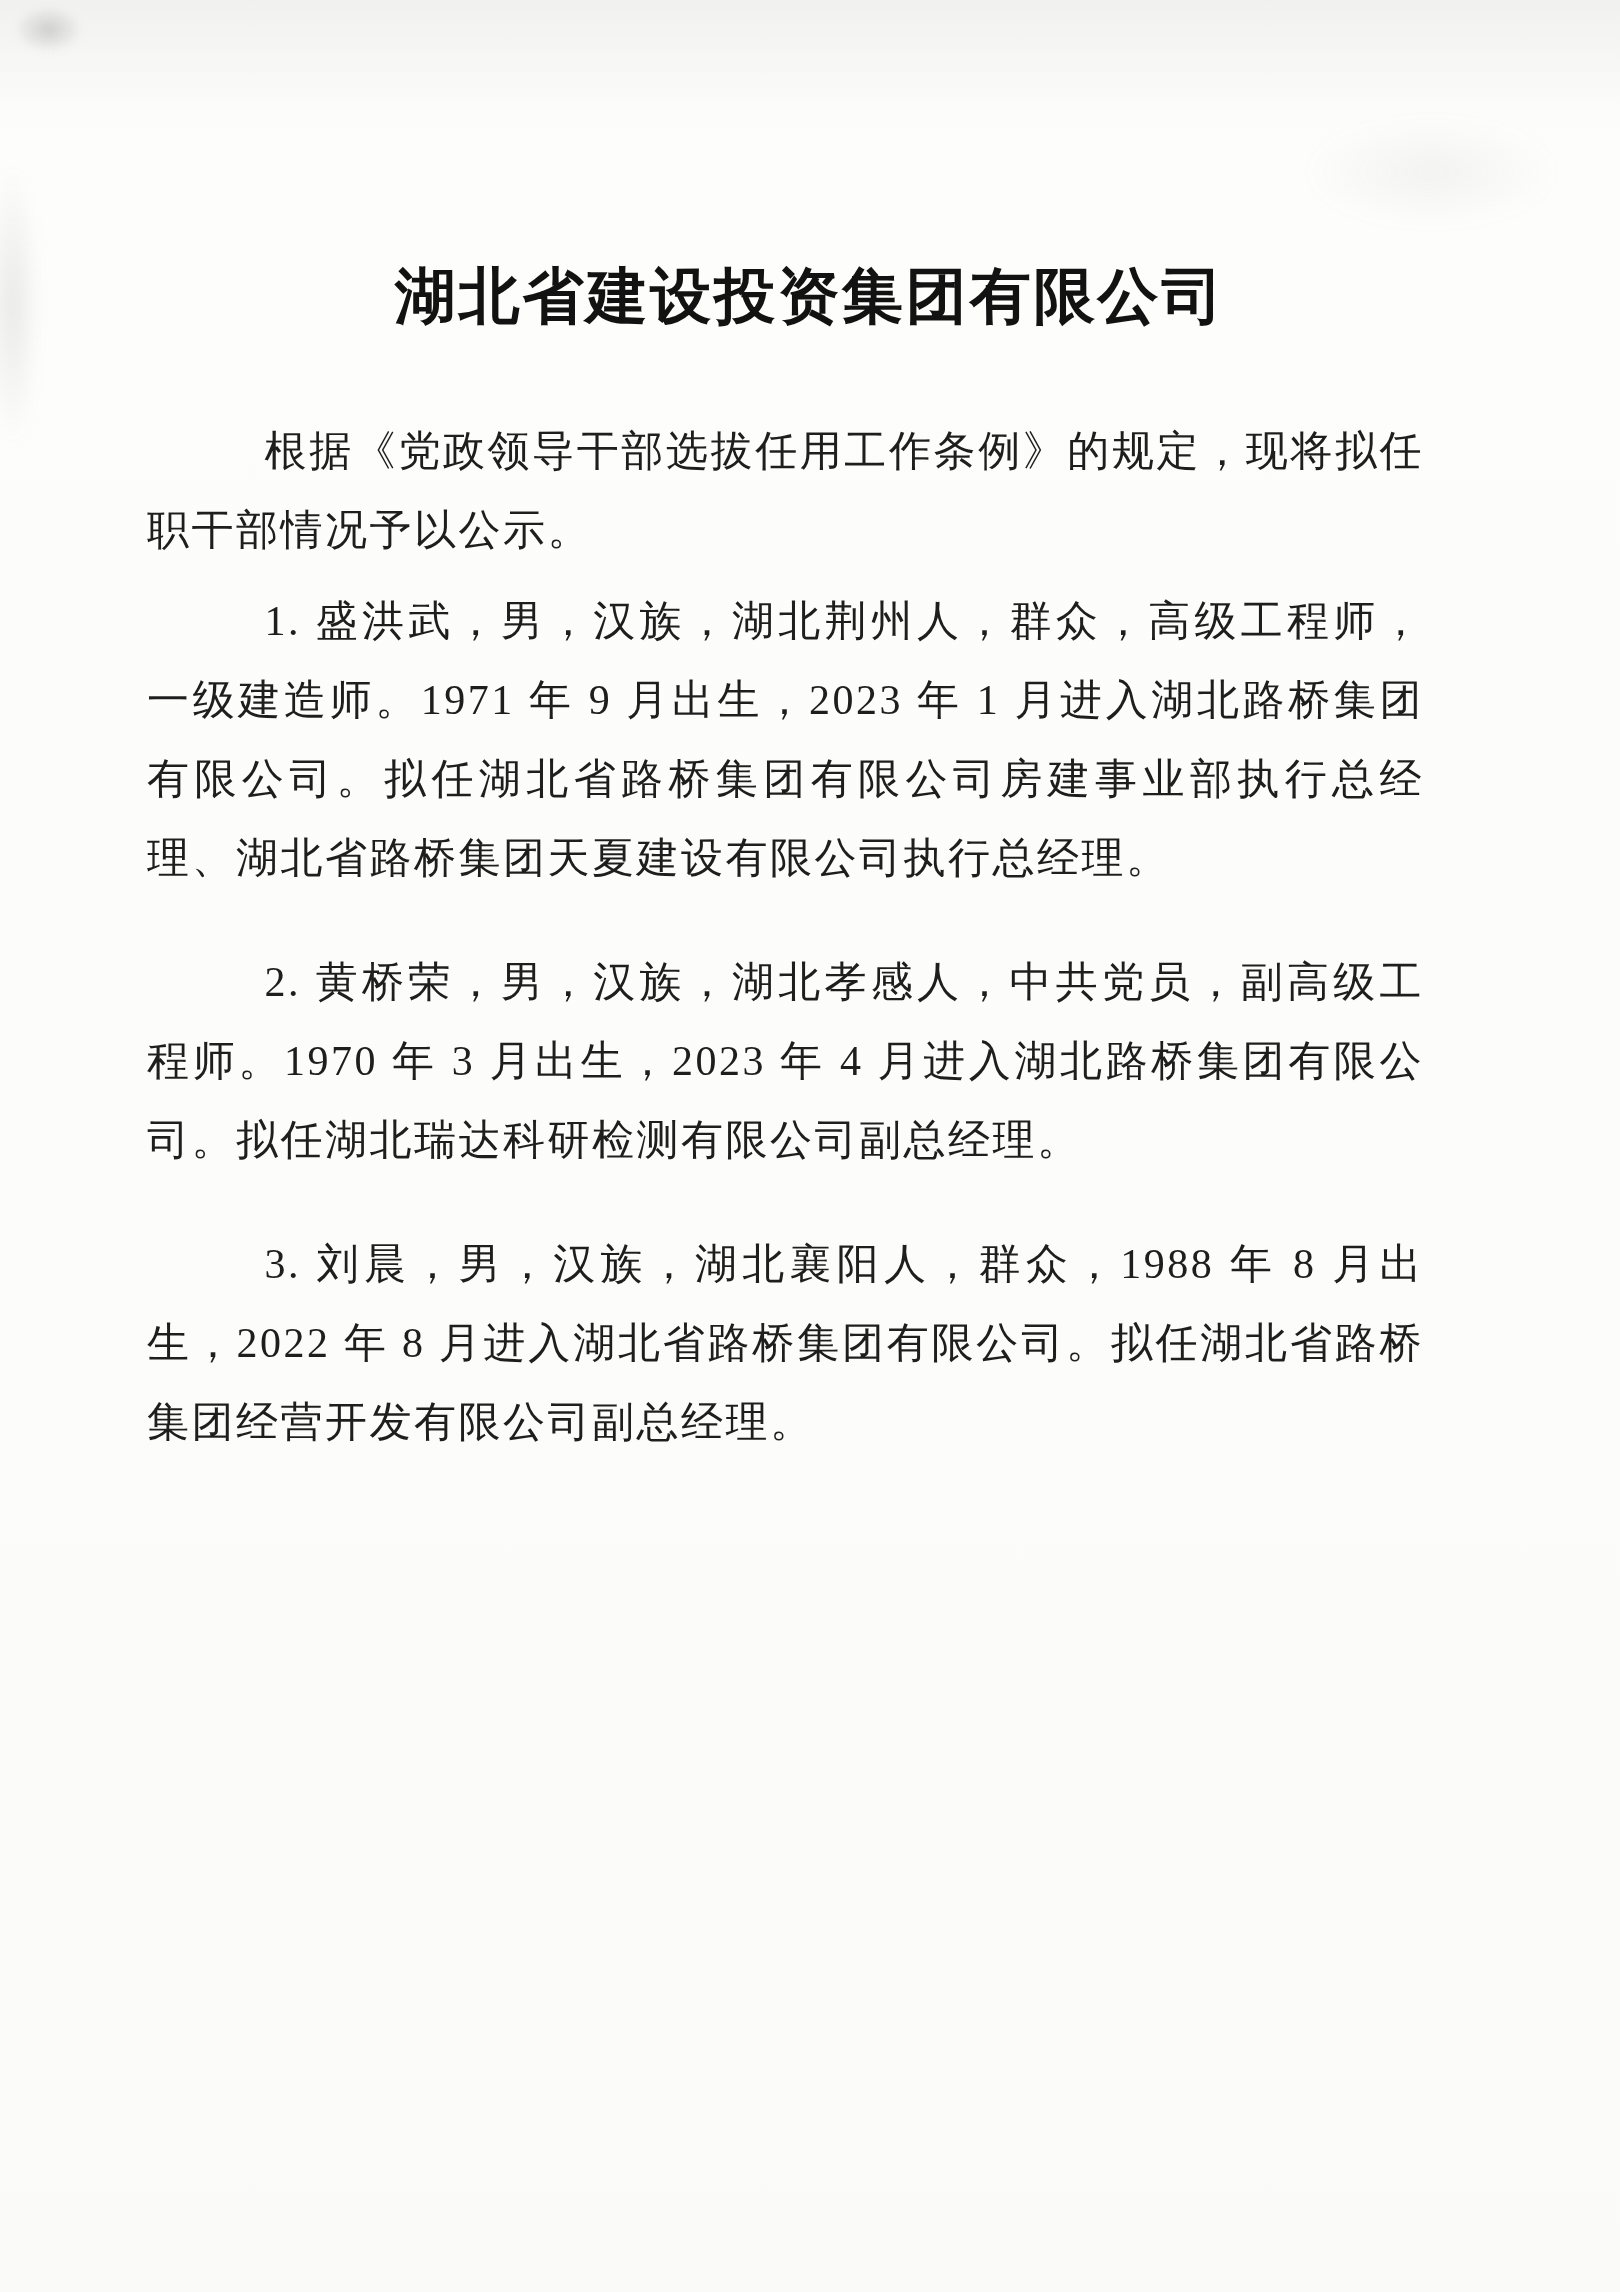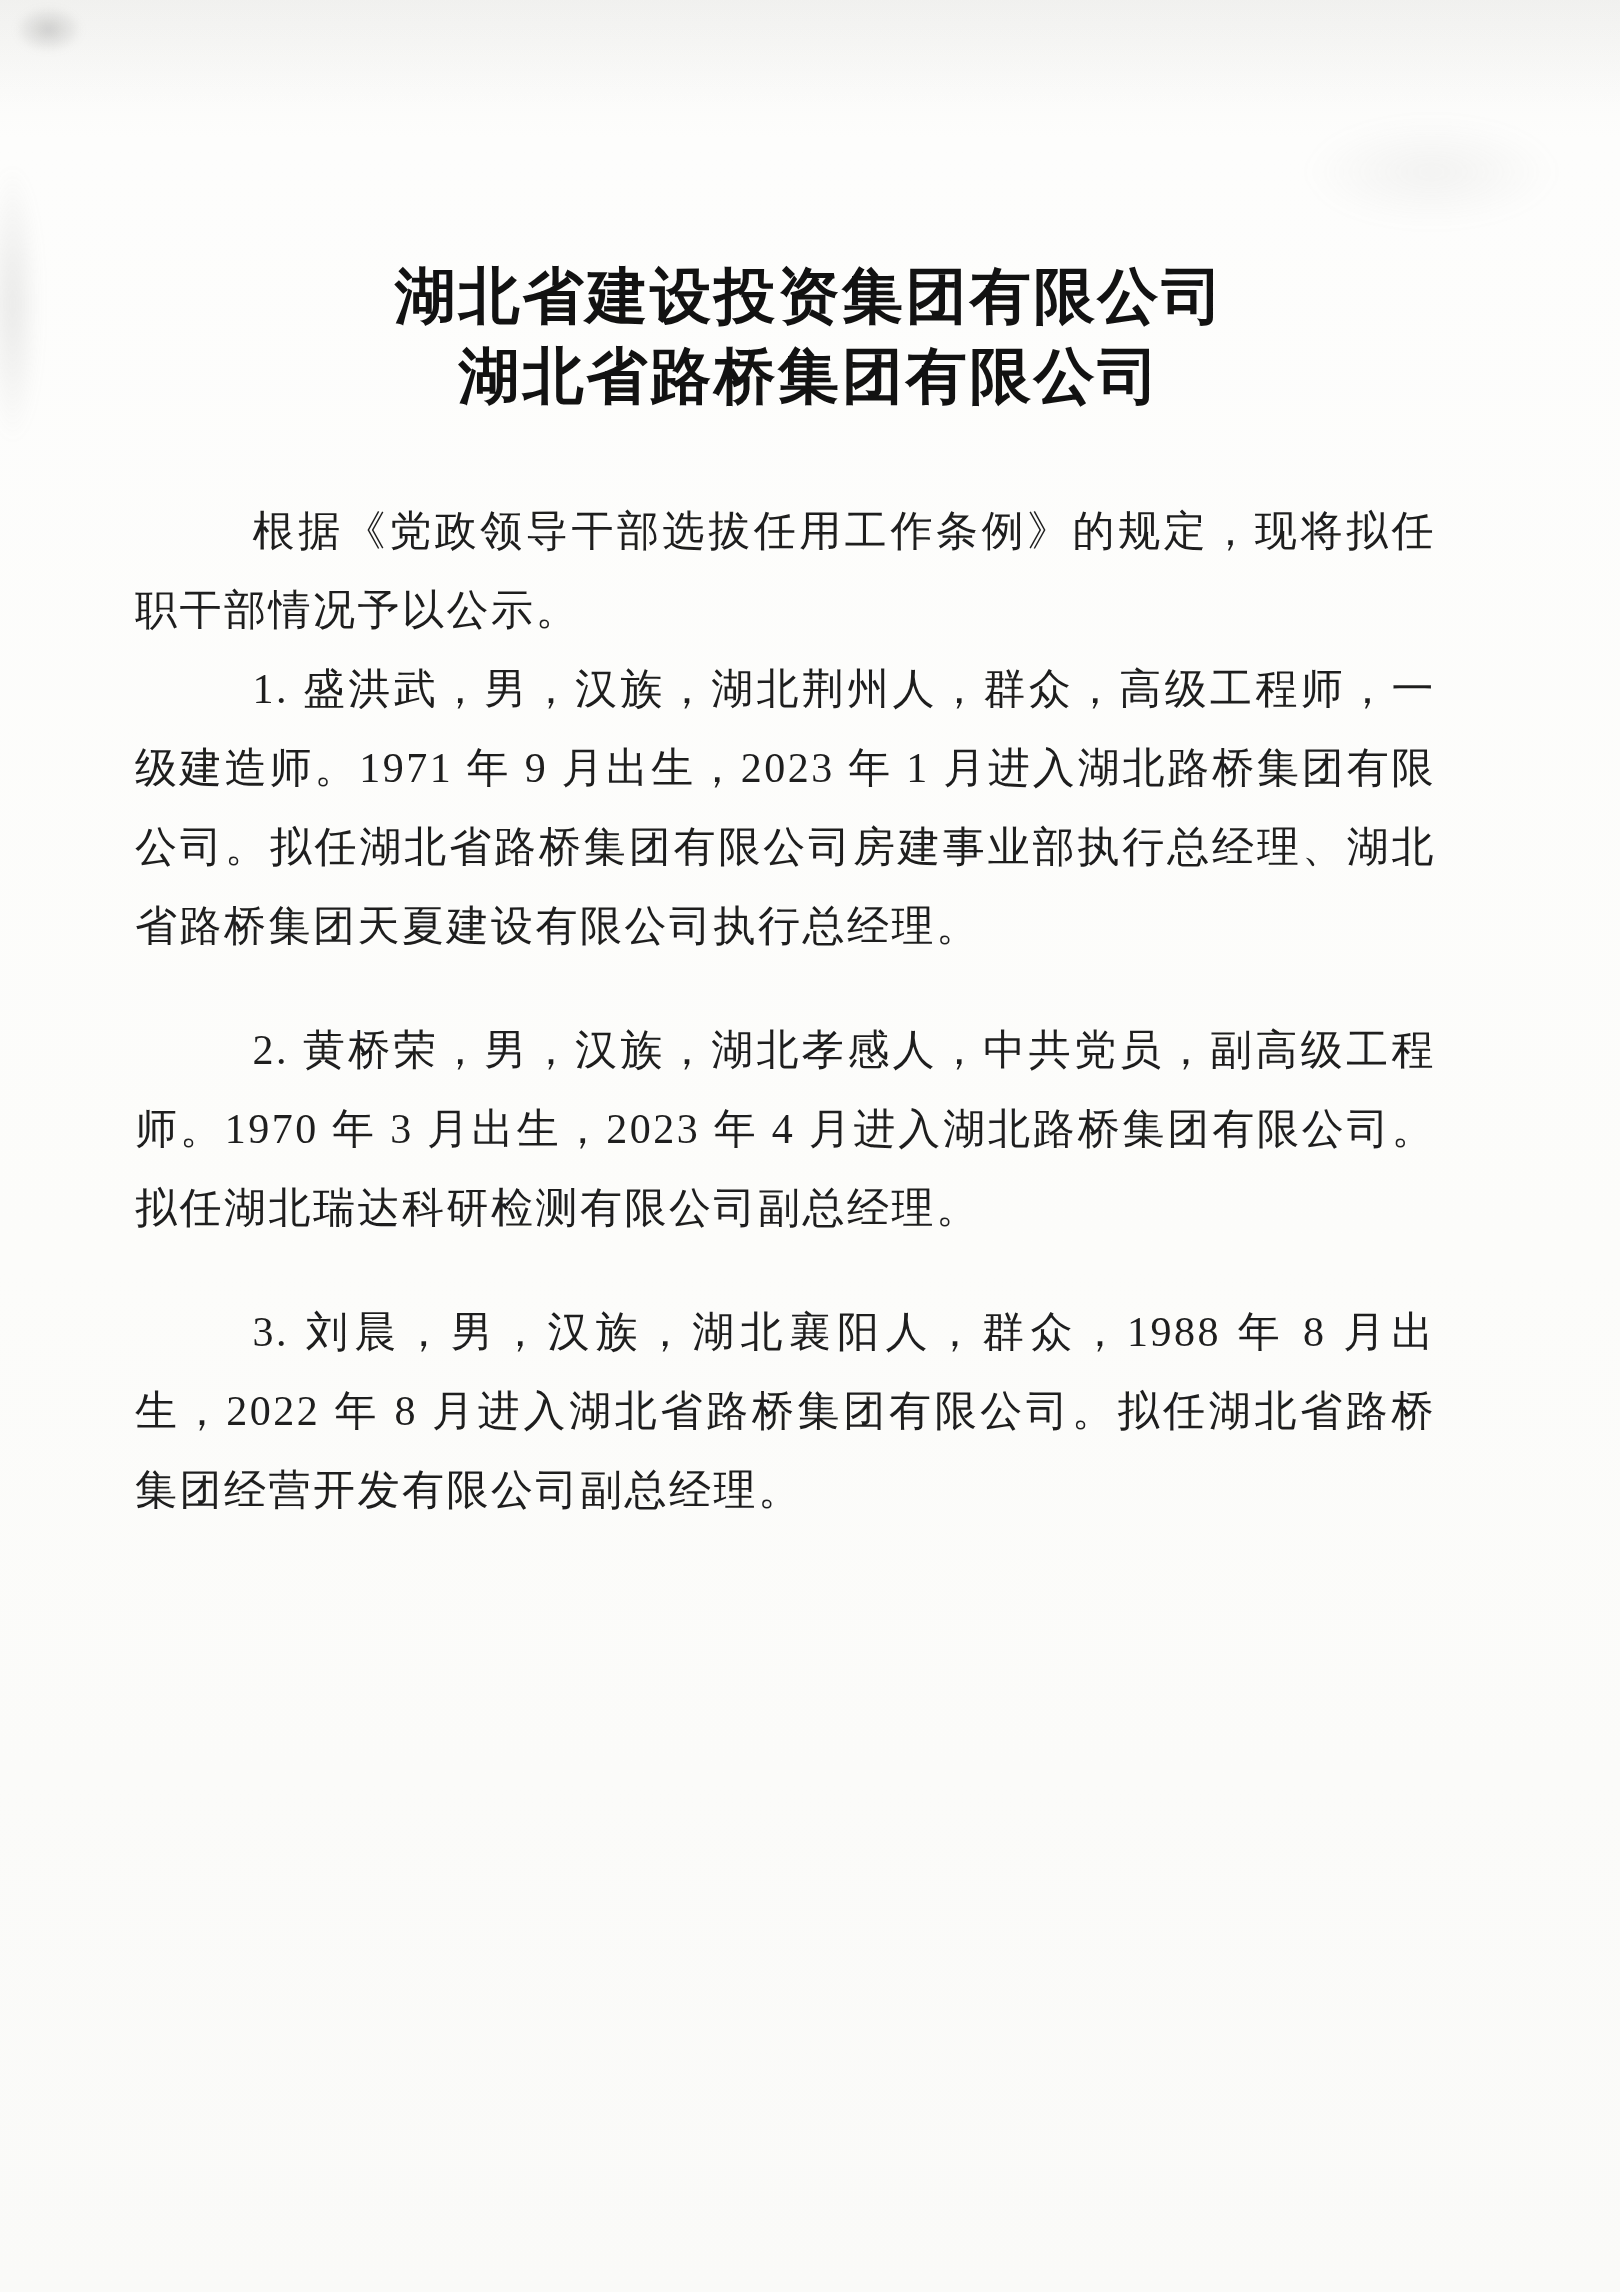--- a/index.html
+++ b/index.html
@@ -57,40 +57,39 @@
   .doc-body {
     width: 1301px;
     margin: 75px 0 0 135px;
     font-size: 42px;
     line-height: 79px;
     letter-spacing: 2.5px;
     text-align: justify;
     color: #1e1e1e;
   }
   .para {
-    margin: 0;
+    margin: 12px;
     text-indent: 2.8em;
   }
   .para.gap {
     margin-top: 45px;
   }
 </style>
 </head>
 <body>
 
 <div class="page">
 
   <div class="smudge smudge-top-left"></div>
   <div class="smudge smudge-left-band"></div>
   <div class="smudge smudge-top-right"></div>
   <div class="smudge smudge-top-strip"></div>
 
   <h1 class="doc-title">
     <span class="title-line">湖北省建设投资集团有限公司</span>
-    <span class="title-line">湖北省路桥集团有限公司</span>
   </h1>
 
   <div class="doc-body">
     <p class="para">根据《党政领导干部选拔任用工作条例》的规定，现将拟任职干部情况予以公示。</p>
     <p class="para">1. 盛洪武，男，汉族，湖北荆州人，群众，高级工程师，一级建造师。1971 年 9 月出生，2023 年 1 月进入湖北路桥集团有限公司。拟任湖北省路桥集团有限公司房建事业部执行总经理、湖北省路桥集团天夏建设有限公司执行总经理。</p>
     <p class="para gap">2. 黄桥荣，男，汉族，湖北孝感人，中共党员，副高级工程师。1970 年 3 月出生，2023 年 4 月进入湖北路桥集团有限公司。拟任湖北瑞达科研检测有限公司副总经理。</p>
     <p class="para gap">3. 刘晨，男，汉族，湖北襄阳人，群众，1988 年 8 月出生，2022 年 8 月进入湖北省路桥集团有限公司。拟任湖北省路桥集团经营开发有限公司副总经理。</p>
   </div>
 
 </div>

